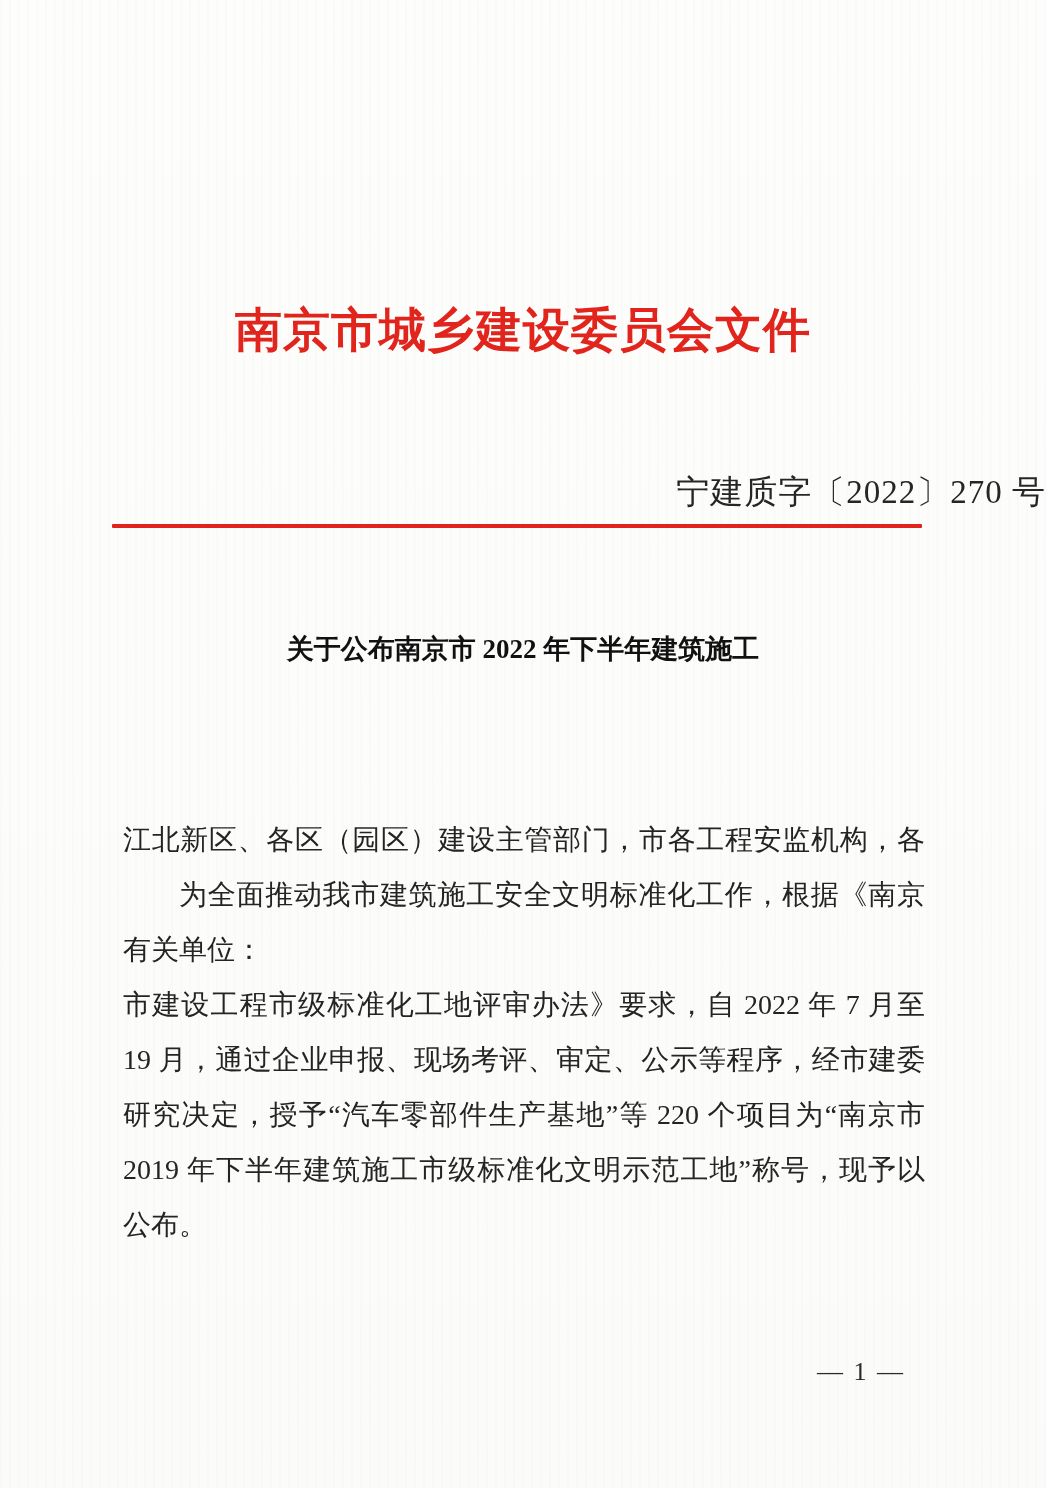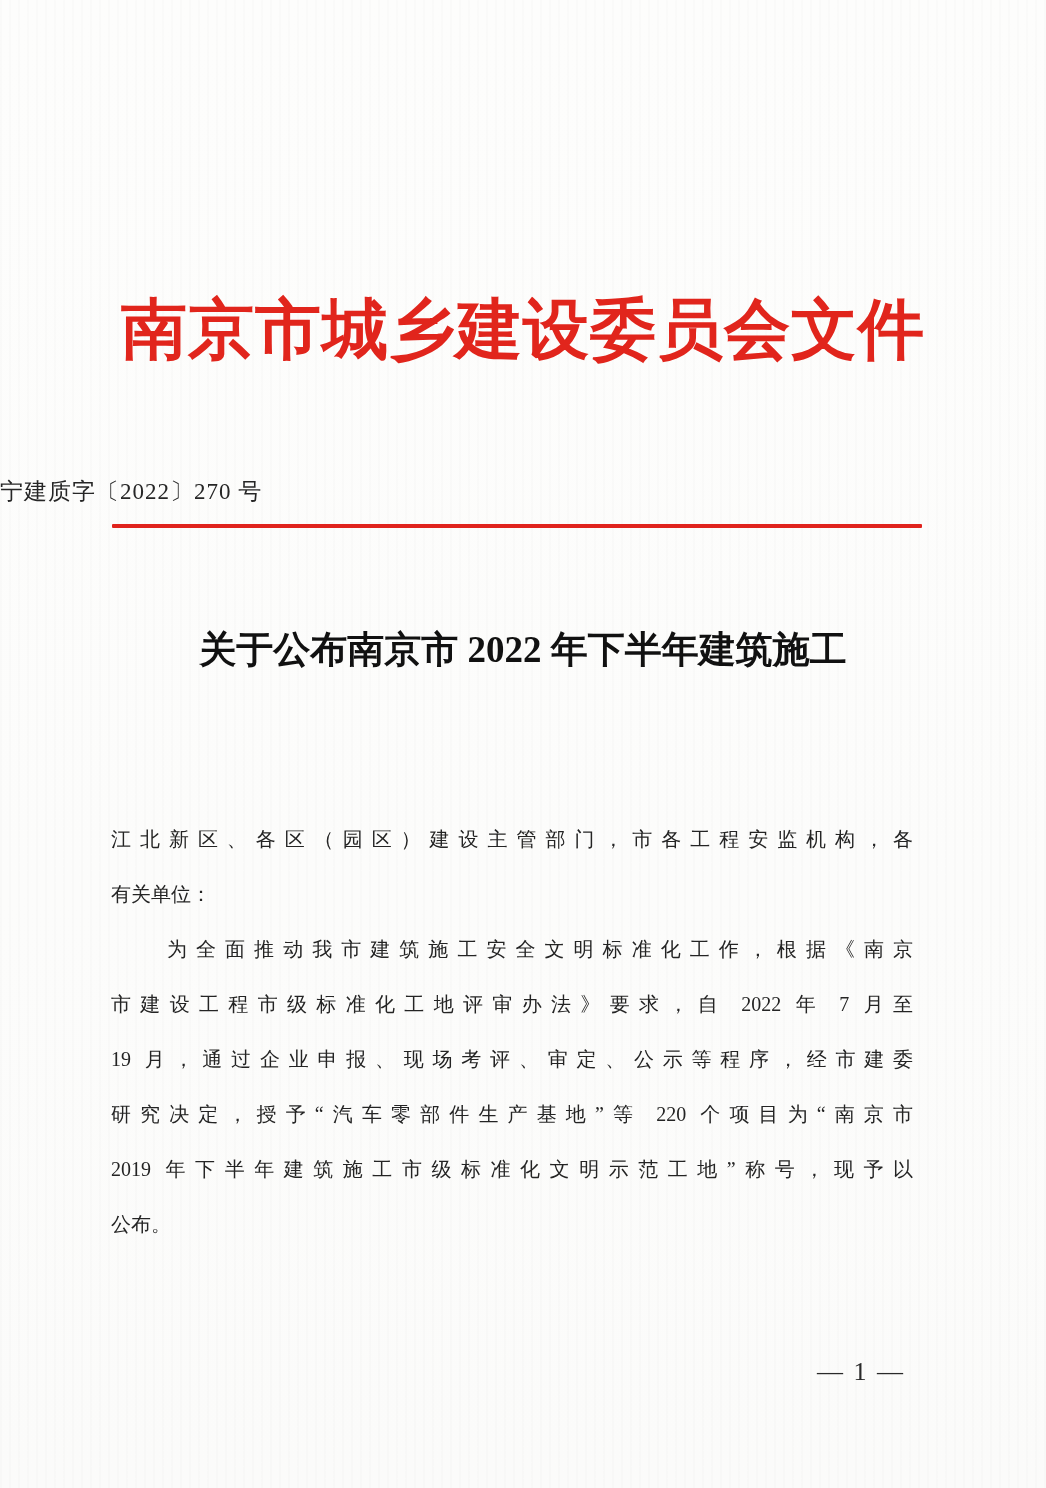--- a/index.html
+++ b/index.html
@@ -25,37 +25,37 @@
 
   
   .letterhead {
     position: absolute;
     top: 280px;
     left: 0;
     width: 100%;
     height: 100px;
     line-height: 100px;
     text-align: center;
-    font-size: 66px;
+    font-size: 47px;
     font-weight: bold;
     letter-spacing: 1px;
     color: #e1251c;
     white-space: nowrap;
   }
 
   
   .doc-number {
     position: absolute;
     top: 462px;
     left: 0;
     width: 100%;
     height: 60px;
     line-height: 60px;
-    text-align: left;
-    font-size: 23px;
+    text-align: right;
+    font-size: 33px;
     color: #262626;
     letter-spacing: 1px;
   }
 
   
   .red-line {
     position: absolute;
     top: 524px;
     left: 112px;
     width: 810px;
@@ -64,38 +64,38 @@
     border-radius: 1px;
   }
 
   
   .doc-title {
     position: absolute;
     top: 613px;
     left: 118px;
     width: 810px;
     text-align: center;
-    font-size: 37px;
+    font-size: 27px;
     font-weight: bold;
     color: #111111;
   }
   .doc-title .title-line {
     display: block;
     height: 73px;
     line-height: 73px;
     white-space: nowrap;
   }
 
   
   .body-text {
     position: absolute;
     top: 812px;
-    left: 111px;
+    left: 123px;
     width: 802px;
-    font-size: 20px;
+    font-size: 28px;
     color: #242424;
   }
   .body-line {
     height: 55px;
     line-height: 55px;
     text-align: justify;
     text-align-last: justify;
     white-space: nowrap;
   }
   .body-line.para-end {
@@ -128,22 +128,22 @@
   <div class="doc-number">宁建质字〔2022〕270 号</div>
 
   <div class="red-line"></div>
 
   <div class="doc-title">
     <span class="title-line">关于公布南京市 2022 年下半年建筑施工</span>
   </div>
 
   <div class="body-text">
     <div class="body-line">江北新区、各区（园区）建设主管部门，市各工程安监机构，各</div>
+    <div class="body-line indent">为全面推动我市建筑施工安全文明标准化工作，根据《南京</div>
     <div class="body-line para-end">有关单位：</div>
-    <div class="body-line indent">为全面推动我市建筑施工安全文明标准化工作，根据《南京</div>
     <div class="body-line">市建设工程市级标准化工地评审办法》要求，自 2022 年 7 月至</div>
     <div class="body-line">19 月，通过企业申报、现场考评、审定、公示等程序，经市建委</div>
     <div class="body-line">研究决定，授予“汽车零部件生产基地”等 220 个项目为“南京市</div>
     <div class="body-line">2019 年下半年建筑施工市级标准化文明示范工地”称号，现予以</div>
     <div class="body-line para-end">公布。</div>
   </div>
 
   <div class="page-number">— 1 —</div>
 
 </div>

